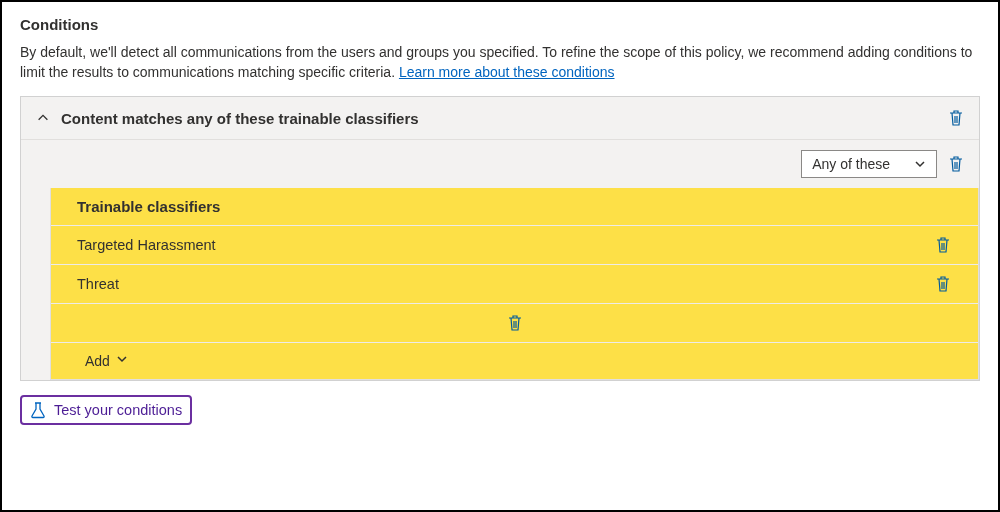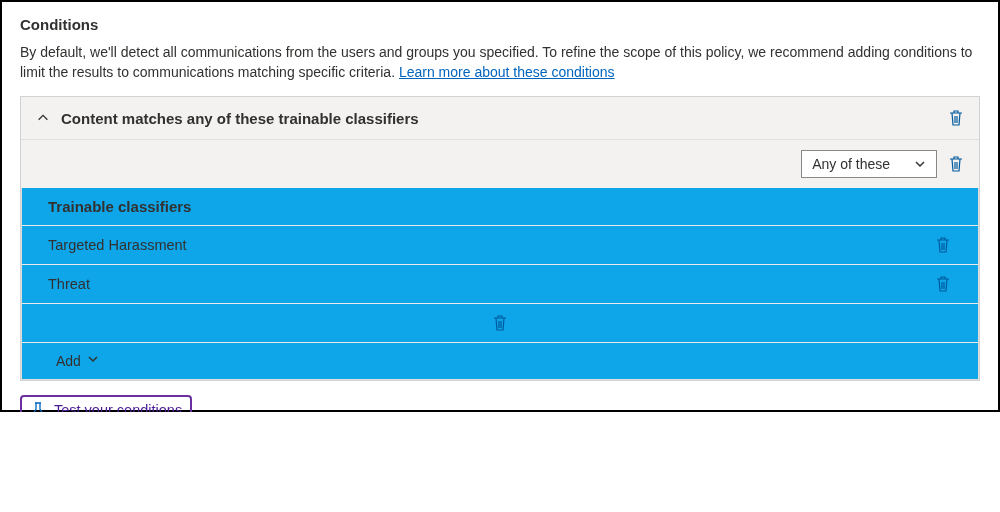--- a/index.html
+++ b/index.html
@@ -1,31 +1,31 @@
 <!DOCTYPE html>
 <html><head>
   <meta charset="utf-8">
   <style>
     * { box-sizing: border-box; margin: 0; padding: 0; }
     body { font-family: 'Segoe UI', -apple-system, sans-serif; font-size: 14px; color: #323130; background: #fff; }
-    .page { border: 2px solid #000; width: 1000px; height: 412px; padding: 14px 18px; position: relative; }
+    .page { border: 2px solid #000; width: 1000px; height: 512px; padding: 14px 18px; position: relative; }
     .section-title { font-weight: 600; font-size: 15px; margin-bottom: 10px; }
     .description { font-size: 14px; color: #323130; line-height: 1.4; margin-bottom: 14px; }
     .description a { color: #0064bf; text-decoration: underline; }
     .conditions-box { border: 1px solid #d1d1d1; background: #f3f2f1; }
     .cond-header { display: flex; align-items: center; padding: 12px 14px; border-bottom: 1px solid #e1dfdd; }
     .chevron { display: inline-flex; width: 16px; height: 16px; margin-right: 10px; align-items: center; justify-content: center; }
     .chevron svg { width: 14px; height: 14px; }
     .cond-header-title { font-weight: 700; font-size: 15px; flex: 1; }
     .trash-btn { display: inline-flex; width: 18px; height: 18px; align-items: center; justify-content: center; cursor: pointer; color: #005a9e; }
     .trash-btn svg { width: 16px; height: 18px; }
     .cond-sub { display: flex; align-items: center; justify-content: flex-end; padding: 10px 14px; background: #f3f2f1; gap: 10px; }
     .dropdown { display: flex; align-items: center; border: 1px solid #8a8886; background: #fff; padding: 5px 10px; font-size: 14px; cursor: pointer; gap: 24px; }
     .dropdown svg { width: 12px; height: 12px; }
-    .inner-box { background: #0ea5e9; border: 1px solid #e1dfdd; border-top: none; }
+    .inner-box { background: #fde047; border: 1px solid #e1dfdd; border-top: none; margin-left: 29px; }
     .inner-title { font-weight: 700; padding: 10px 26px; font-size: 15px; }
     .classifier-row { display: flex; align-items: center; padding: 10px 26px; border-top: 1px solid #edebe9; font-size: 14.5px; }
     .classifier-row span:first-child { flex: 1; }
     .add-row { padding: 10px 34px; border-top: 1px solid #edebe9; display: flex; align-items: flex-start; gap: 6px; cursor: pointer; font-size: 14px; }
     .add-row svg { width: 12px; height: 12px; }
     .add-condition { display: flex; align-items: center; gap: 8px; color: #0064bf; cursor: pointer; margin-top: 20px; font-size: 14.5px; padding: 2px 4px; }
     .add-condition svg { width: 16px; height: 16px; }
     .add-condition .chev { width: 12px; height: 12px; }
     .test-conditions { display: inline-flex; align-items: center; gap: 8px; color: #4c1d95; cursor: pointer; margin-top: 14px; font-size: 14.5px; padding: 4px 8px; border: 2.5px solid #6b2fa0; border-radius: 4px; }
     .test-conditions svg { width: 16px; height: 18px; }

